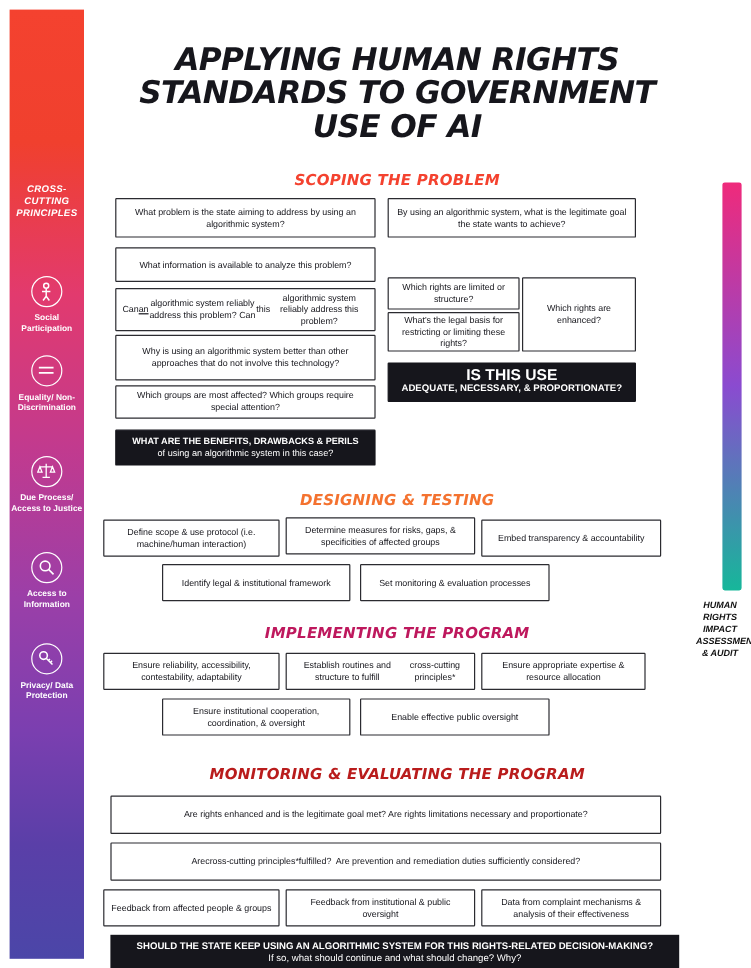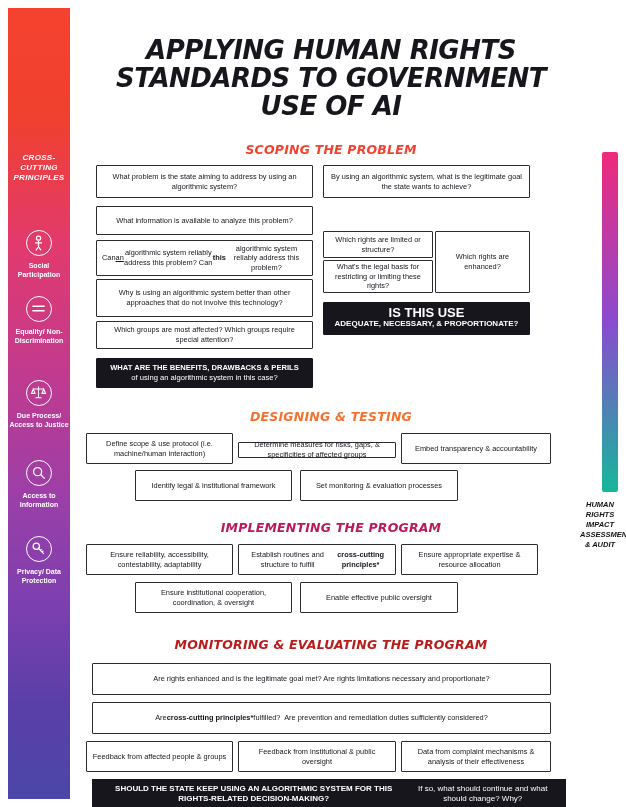--- a/index.html
+++ b/index.html
@@ -140,21 +140,21 @@
     text-align: center;
     padding: 3px 5px;
     border-radius: 1px;
   }
   .box.dark {
     background: #16161c;
     color: #ffffff;
     border-color: #16161c;
     font-weight: bold;
   }
-  .box b { font-weight: bold; }
+  .box b { font-weight: normal; }
   .box u { text-decoration: underline; }
 
   .bottom-bar {
     position: absolute;
     left: 14px;
     top: 771px;
     width: 474px;
     height: 30px;
     background: #16161c;
     color: #ffffff;
@@ -263,21 +263,21 @@
 
   <div class="box dark" style="left:18px; top:350px; width:217px; height:30px; flex-direction:column; line-height:10px;">
     <span style="font-size:7.6px;">WHAT ARE THE BENEFITS, DRAWBACKS &amp; PERILS</span>
     <span style="font-size:7.6px; font-weight:normal;">of using an algorithmic system in this case?</span>
   </div>
 
   <div class="section-heading" style="left:18px; top:401px; width:470px; color:#f4722f;">DESIGNING &amp; TESTING</div>
 
   <div class="box" style="left:8px; top:425px; width:147px; height:31px;">Define scope &amp; use protocol (i.e. machine/human interaction)</div>
 
-  <div class="box" style="left:160px; top:434px; width:158px; height:16px;">Determine measures for risks, gaps, &amp; specificities of affected groups</div>
+  <div class="box" style="left:160px; top:423px; width:158px; height:31px;">Determine measures for risks, gaps, &amp; specificities of affected groups</div>
 
   <div class="box" style="left:323px; top:425px; width:150px; height:31px;">Embed transparency &amp; accountability</div>
 
   <div class="box" style="left:57px; top:462px; width:157px; height:31px;">Identify legal &amp; institutional framework</div>
 
   <div class="box" style="left:222px; top:462px; width:158px; height:31px;">Set monitoring &amp; evaluation processes</div>
 
   <div class="section-heading" style="left:18px; top:512px; width:470px; color:#be185d;">IMPLEMENTING THE PROGRAM</div>
 
   <div class="box" style="left:8px; top:536px; width:147px; height:31px;">Ensure reliability, accessibility, contestability, adaptability</div>
@@ -300,19 +300,19 @@
     Are <b>cross-cutting principles*</b> fulfilled?&nbsp; Are prevention and remediation duties sufficiently considered?
   </div>
 
   <div class="box" style="left:8px; top:733px; width:147px; height:31px;">Feedback from affected people &amp; groups</div>
 
   <div class="box" style="left:160px; top:733px; width:158px; height:31px;">Feedback from institutional &amp; public oversight</div>
 
   <div class="box" style="left:323px; top:733px; width:150px; height:31px;">Data from complaint mechanisms &amp; analysis of their effectiveness</div>
 
   <div class="bottom-bar">
-    <div style="display:flex; flex-direction:row; align-items:center;justify-content:space-between;">
+    <div style="display:flex; flex-direction:column; align-items:center;justify-content:space-between;">
       <span>SHOULD THE STATE KEEP USING AN ALGORITHMIC SYSTEM FOR THIS RIGHTS-RELATED DECISION-MAKING?</span>
       <span style="font-weight:normal;">If so, what should continue and what should change? Why?</span>
     </div>
   </div>
 
 </div>
 
 </body></html>

